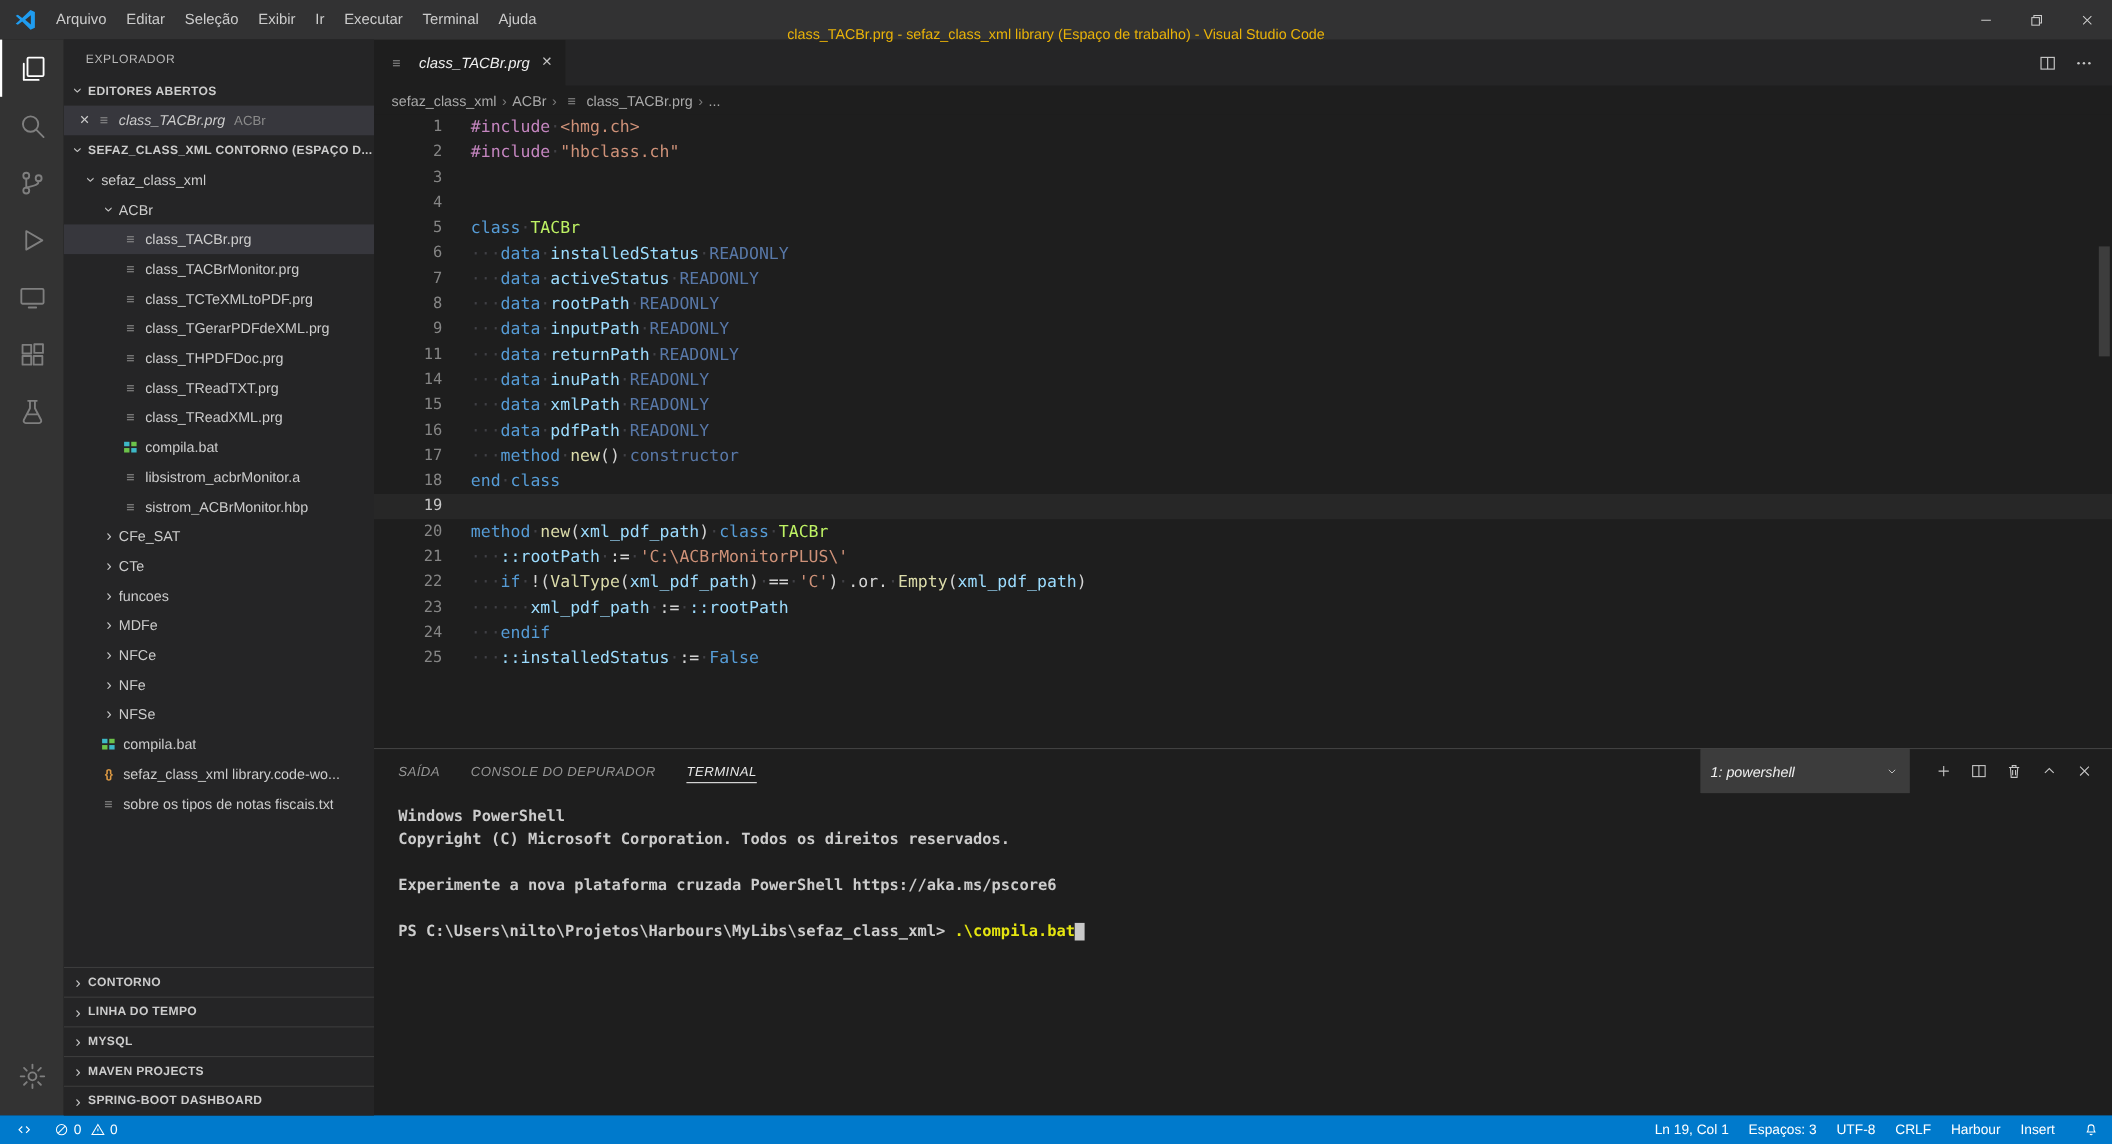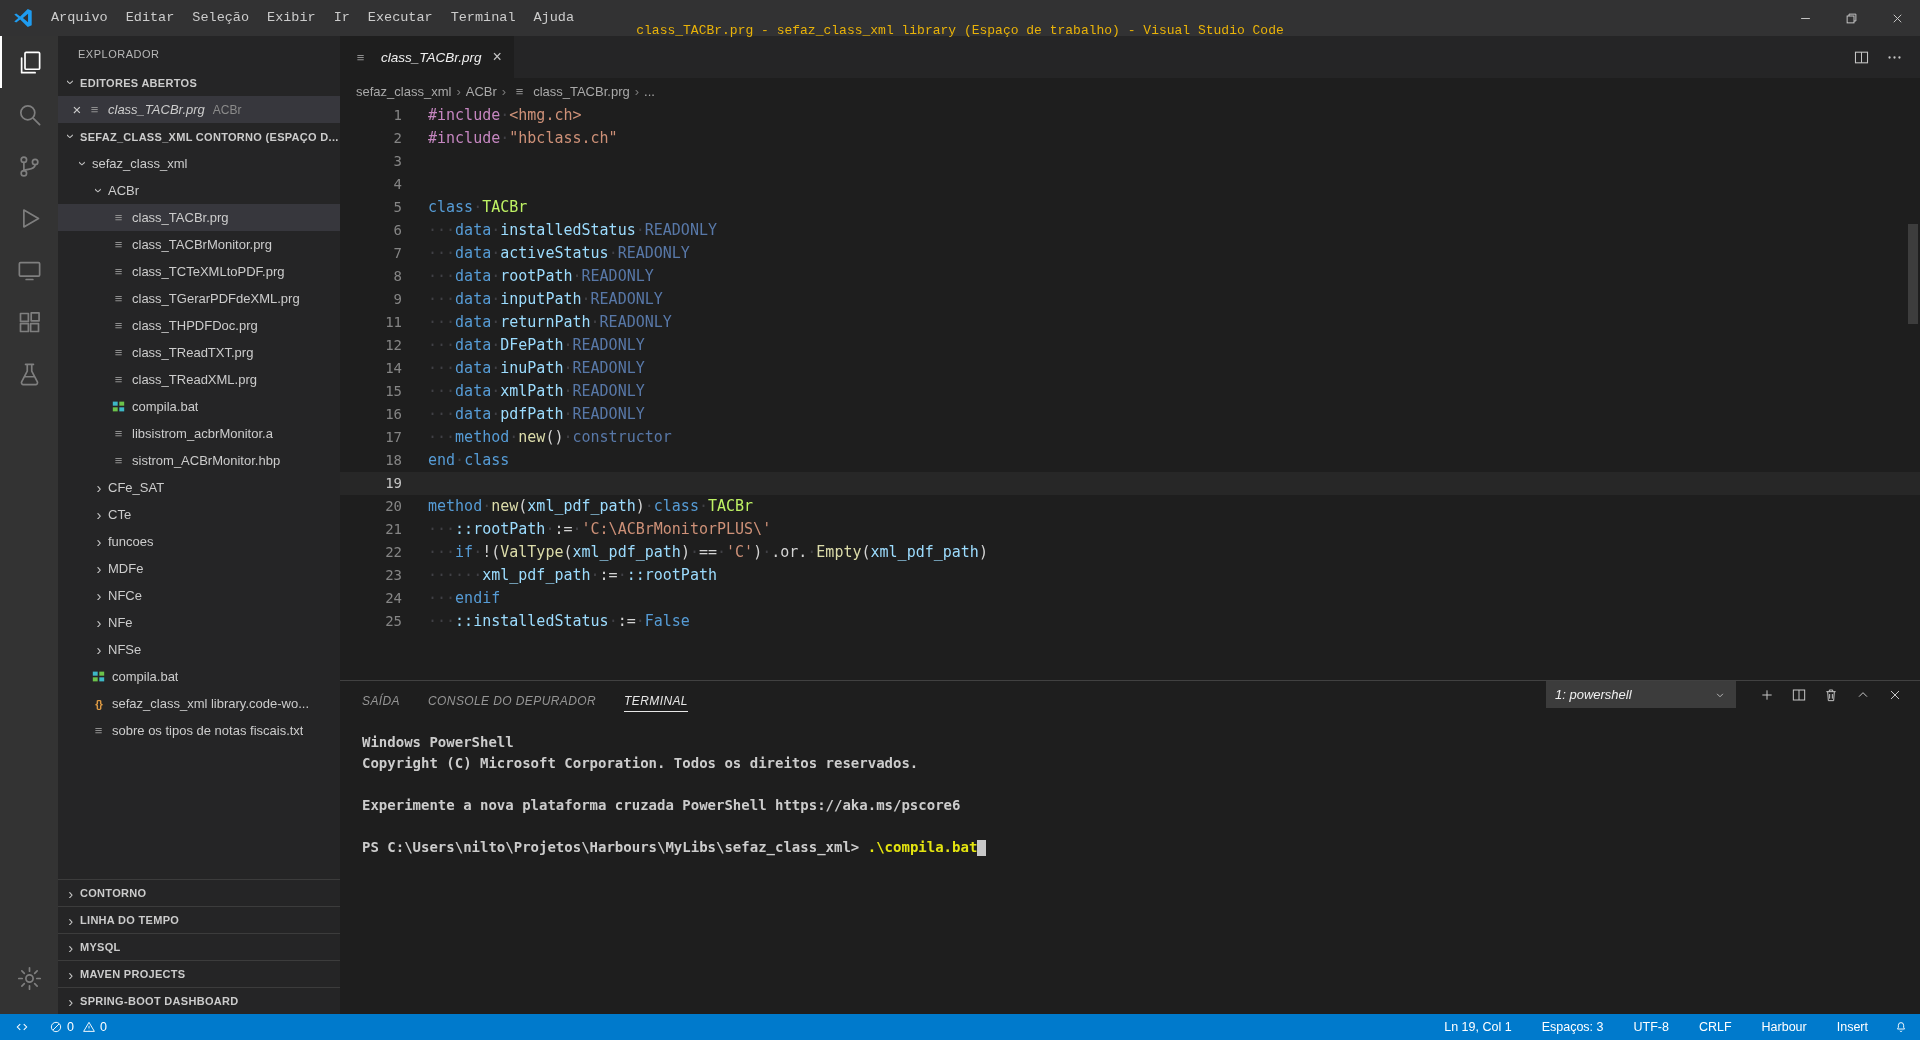--- a/index.html
+++ b/index.html
@@ -1,21 +1,21 @@
 <!DOCTYPE html>
 <html><head>
 <meta charset="utf-8">
 <style>
   *{margin:0;padding:0;box-sizing:border-box;}
   html,body{width:1920px;height:1040px;overflow:hidden;}
   body{background:#1e1e1e;font-family:"Liberation Sans",sans-serif;color:#cccccc;}
   .window{width:1920px;height:1040px;display:flex;flex-direction:column;}
 
   
-  .titlebar{flex:0 0 36px;background:#323233;display:flex;align-items:center;position:relative;font-family:Liberation Mono, monospace;}
+  .titlebar{flex:0 0 36px;background:#323233;display:flex;align-items:center;position:relative;}
   .logo{width:22px;height:22px;margin:0 8px 0 12px;flex:0 0 auto;}
   .menu-bar{display:flex;height:36px;align-items:center;}
   .menu-item{padding:0 9px;font-size:13.5px;color:#cccccc;line-height:36px;cursor:default;}
   .title-text{position:absolute;left:50%;transform:translateX(-50%);font-size:13px;color:#eab308;white-space:nowrap;margin-top:24px;}
   .win-controls{margin-left:auto;display:flex;height:36px;}
   .win-btn{width:46px;height:36px;display:flex;align-items:center;justify-content:center;color:#cccccc;}
   .win-btn svg{width:15px;height:15px;}
 
   
   .main{flex:1;display:flex;min-height:0;}
@@ -81,35 +81,35 @@
   .scroll-thumb{position:absolute;right:2px;top:120px;width:10px;height:100px;background:rgba(121,121,121,0.35);}
 
   
   .panel{flex:0 0 334px;border-top:1px solid #414141;display:flex;flex-direction:column;background:#1e1e1e;}
   .panel-header{flex:0 0 40px;display:flex;align-items:flex-start;padding:0 12px 0 22px;font-style:italic;}
   .panel-tabs{display:flex;align-items:center;height:40px;}
   .panel-tab{font-size:12px;color:#969696;margin-right:28px;height:40px;line-height:40px;letter-spacing:.4px;position:relative;}
   .panel-tab.active{color:#e7e7e7;}
   .panel-tab.active::after{content:'';position:absolute;left:0;right:0;bottom:9px;height:1px;background:#e7e7e7;}
   .panel-actions{margin-left:auto;display:flex;align-items:center;gap:5px;}
-  .terminal-select{width:190px;height:27px;background:#3c3c3c;border:1px solid #3c3c3c;color:#f0f0f0;font-size:13px;display:flex;align-items:center;padding:0 8px;margin-right:12px;}
+  .terminal-select{width:190px;height:40px;background:#3c3c3c;border:1px solid #3c3c3c;color:#f0f0f0;font-size:13px;display:flex;align-items:center;padding:0 8px;margin-right:12px;}
   .terminal-select .sel-chev{margin-left:auto;display:flex;}
   .terminal-select svg{width:14px;height:14px;color:#c5c5c5;}
   .icon-btn{width:27px;height:27px;display:flex;align-items:center;justify-content:center;color:#c5c5c5;}
   .icon-btn svg{width:16px;height:16px;}
   .terminal{flex:1;padding:11px 0 0 22px;font-family:"DejaVu Sans Mono",monospace;font-size:14px;line-height:21px;color:#cccccc;overflow:hidden;font-weight:bold;}
   .term-line{white-space:pre;}
   .term-fg{color:#cccccc;}
   .term-cmd{color:#e5e510;}
   .term-cursor{display:inline-block;width:9px;height:16px;background:#c8c8c8;vertical-align:middle;margin-left:0;}
 
   
   .statusbar{flex:0 0 26px;background:#007acc;display:flex;align-items:center;color:#ffffff;font-size:12.5px;}
   .sb-left{display:flex;align-items:center;padding-left:6px;gap:2px;}
-  .sb-right{margin-left:auto;display:flex;align-items:center;gap:12px;padding-right:8px;}
+  .sb-right{margin-left:auto;display:flex;align-items:center;gap:0;padding-right:8px;}
   .sb-item{display:flex;align-items:center;gap:4px;padding:0 9px;height:26px;}
   .sb-item svg{width:14px;height:14px;}
   .sb-count{margin-right:4px;}
 </style>
 </head>
 <body>
 
 <div class="window">
 
   <div class="titlebar">
@@ -394,21 +394,20 @@
             <div class="code-line"><span class="gutter">1</span><span class="code-content"><span class="tk-pp">#include</span><span class="tk-ws">·</span><span class="tk-str">&lt;hmg.ch&gt;</span></span></div>
             <div class="code-line"><span class="gutter">2</span><span class="code-content"><span class="tk-pp">#include</span><span class="tk-ws">·</span><span class="tk-str">"hbclass.ch"</span></span></div>
             <div class="code-line"><span class="gutter">3</span><span class="code-content"></span></div>
             <div class="code-line"><span class="gutter">4</span><span class="code-content"></span></div>
             <div class="code-line"><span class="gutter">5</span><span class="code-content"><span class="tk-kw">class</span><span class="tk-ws">·</span><span class="tk-type">TACBr</span></span></div>
             <div class="code-line"><span class="gutter">6</span><span class="code-content"><span class="tk-ws">···</span><span class="tk-kw">data</span><span class="tk-ws">·</span><span class="tk-var">installedStatus</span><span class="tk-ws">·</span><span class="tk-mod">READONLY</span></span></div>
             <div class="code-line"><span class="gutter">7</span><span class="code-content"><span class="tk-ws">···</span><span class="tk-kw">data</span><span class="tk-ws">·</span><span class="tk-var">activeStatus</span><span class="tk-ws">·</span><span class="tk-mod">READONLY</span></span></div>
             <div class="code-line"><span class="gutter">8</span><span class="code-content"><span class="tk-ws">···</span><span class="tk-kw">data</span><span class="tk-ws">·</span><span class="tk-var">rootPath</span><span class="tk-ws">·</span><span class="tk-mod">READONLY</span></span></div>
             <div class="code-line"><span class="gutter">9</span><span class="code-content"><span class="tk-ws">···</span><span class="tk-kw">data</span><span class="tk-ws">·</span><span class="tk-var">inputPath</span><span class="tk-ws">·</span><span class="tk-mod">READONLY</span></span></div>
             <div class="code-line"><span class="gutter">11</span><span class="code-content"><span class="tk-ws">···</span><span class="tk-kw">data</span><span class="tk-ws">·</span><span class="tk-var">returnPath</span><span class="tk-ws">·</span><span class="tk-mod">READONLY</span></span></div>
-            <div class="code-line"><span class="gutter">12</span><span class="code-content"><span class="tk-ws">···</span><span class="tk-kw">data</span><span class="tk-ws">·</span><span class="tk-var">DFePath</span><span class="tk-ws">·</span><span class="tk-mod">READONLY</span></span></div>
             <div class="code-line"><span class="gutter">14</span><span class="code-content"><span class="tk-ws">···</span><span class="tk-kw">data</span><span class="tk-ws">·</span><span class="tk-var">inuPath</span><span class="tk-ws">·</span><span class="tk-mod">READONLY</span></span></div>
             <div class="code-line"><span class="gutter">15</span><span class="code-content"><span class="tk-ws">···</span><span class="tk-kw">data</span><span class="tk-ws">·</span><span class="tk-var">xmlPath</span><span class="tk-ws">·</span><span class="tk-mod">READONLY</span></span></div>
             <div class="code-line"><span class="gutter">16</span><span class="code-content"><span class="tk-ws">···</span><span class="tk-kw">data</span><span class="tk-ws">·</span><span class="tk-var">pdfPath</span><span class="tk-ws">·</span><span class="tk-mod">READONLY</span></span></div>
             <div class="code-line"><span class="gutter">17</span><span class="code-content"><span class="tk-ws">···</span><span class="tk-kw">method</span><span class="tk-ws">·</span><span class="tk-fn">new</span><span class="tk-op">()</span><span class="tk-ws">·</span><span class="tk-mod">constructor</span></span></div>
             <div class="code-line"><span class="gutter">18</span><span class="code-content"><span class="tk-kw">end</span><span class="tk-ws">·</span><span class="tk-kw">class</span></span></div>
             <div class="code-line current"><span class="gutter">19</span><span class="code-content"></span></div>
             <div class="code-line"><span class="gutter">20</span><span class="code-content"><span class="tk-kw">method</span><span class="tk-ws">·</span><span class="tk-fn">new</span><span class="tk-op">(</span><span class="tk-var">xml_pdf_path</span><span class="tk-op">)</span><span class="tk-ws">·</span><span class="tk-kw">class</span><span class="tk-ws">·</span><span class="tk-type">TACBr</span></span></div>
             <div class="code-line"><span class="gutter">21</span><span class="code-content"><span class="tk-ws">···</span><span class="tk-var">::rootPath</span><span class="tk-ws">·</span><span class="tk-op">:=</span><span class="tk-ws">·</span><span class="tk-str">'C:\ACBrMonitorPLUS\'</span></span></div>
             <div class="code-line"><span class="gutter">22</span><span class="code-content"><span class="tk-ws">···</span><span class="tk-kw">if</span><span class="tk-ws">·</span><span class="tk-op">!(</span><span class="tk-fn">ValType</span><span class="tk-op">(</span><span class="tk-var">xml_pdf_path</span><span class="tk-op">)</span><span class="tk-ws">·</span><span class="tk-op">==</span><span class="tk-ws">·</span><span class="tk-str">'C'</span><span class="tk-op">)</span><span class="tk-ws">·</span><span class="tk-op">.or.</span><span class="tk-ws">·</span><span class="tk-fn">Empty</span><span class="tk-op">(</span><span class="tk-var">xml_pdf_path</span><span class="tk-op">)</span></span></div>
             <div class="code-line"><span class="gutter">23</span><span class="code-content"><span class="tk-ws">······</span><span class="tk-var">xml_pdf_path</span><span class="tk-ws">·</span><span class="tk-op">:=</span><span class="tk-ws">·</span><span class="tk-var">::rootPath</span></span></div>

